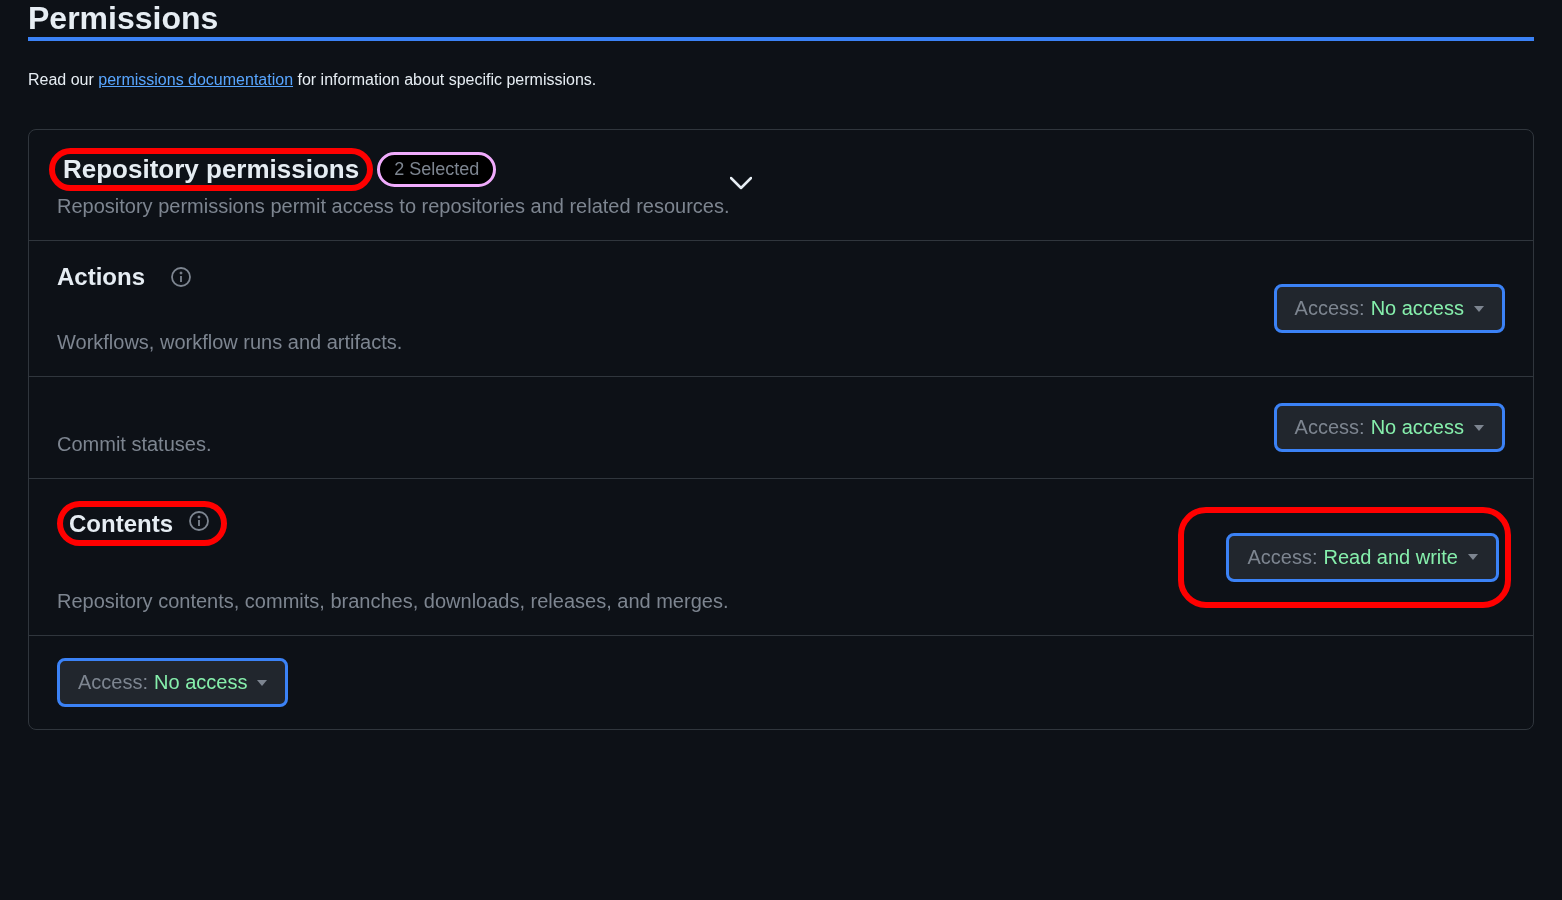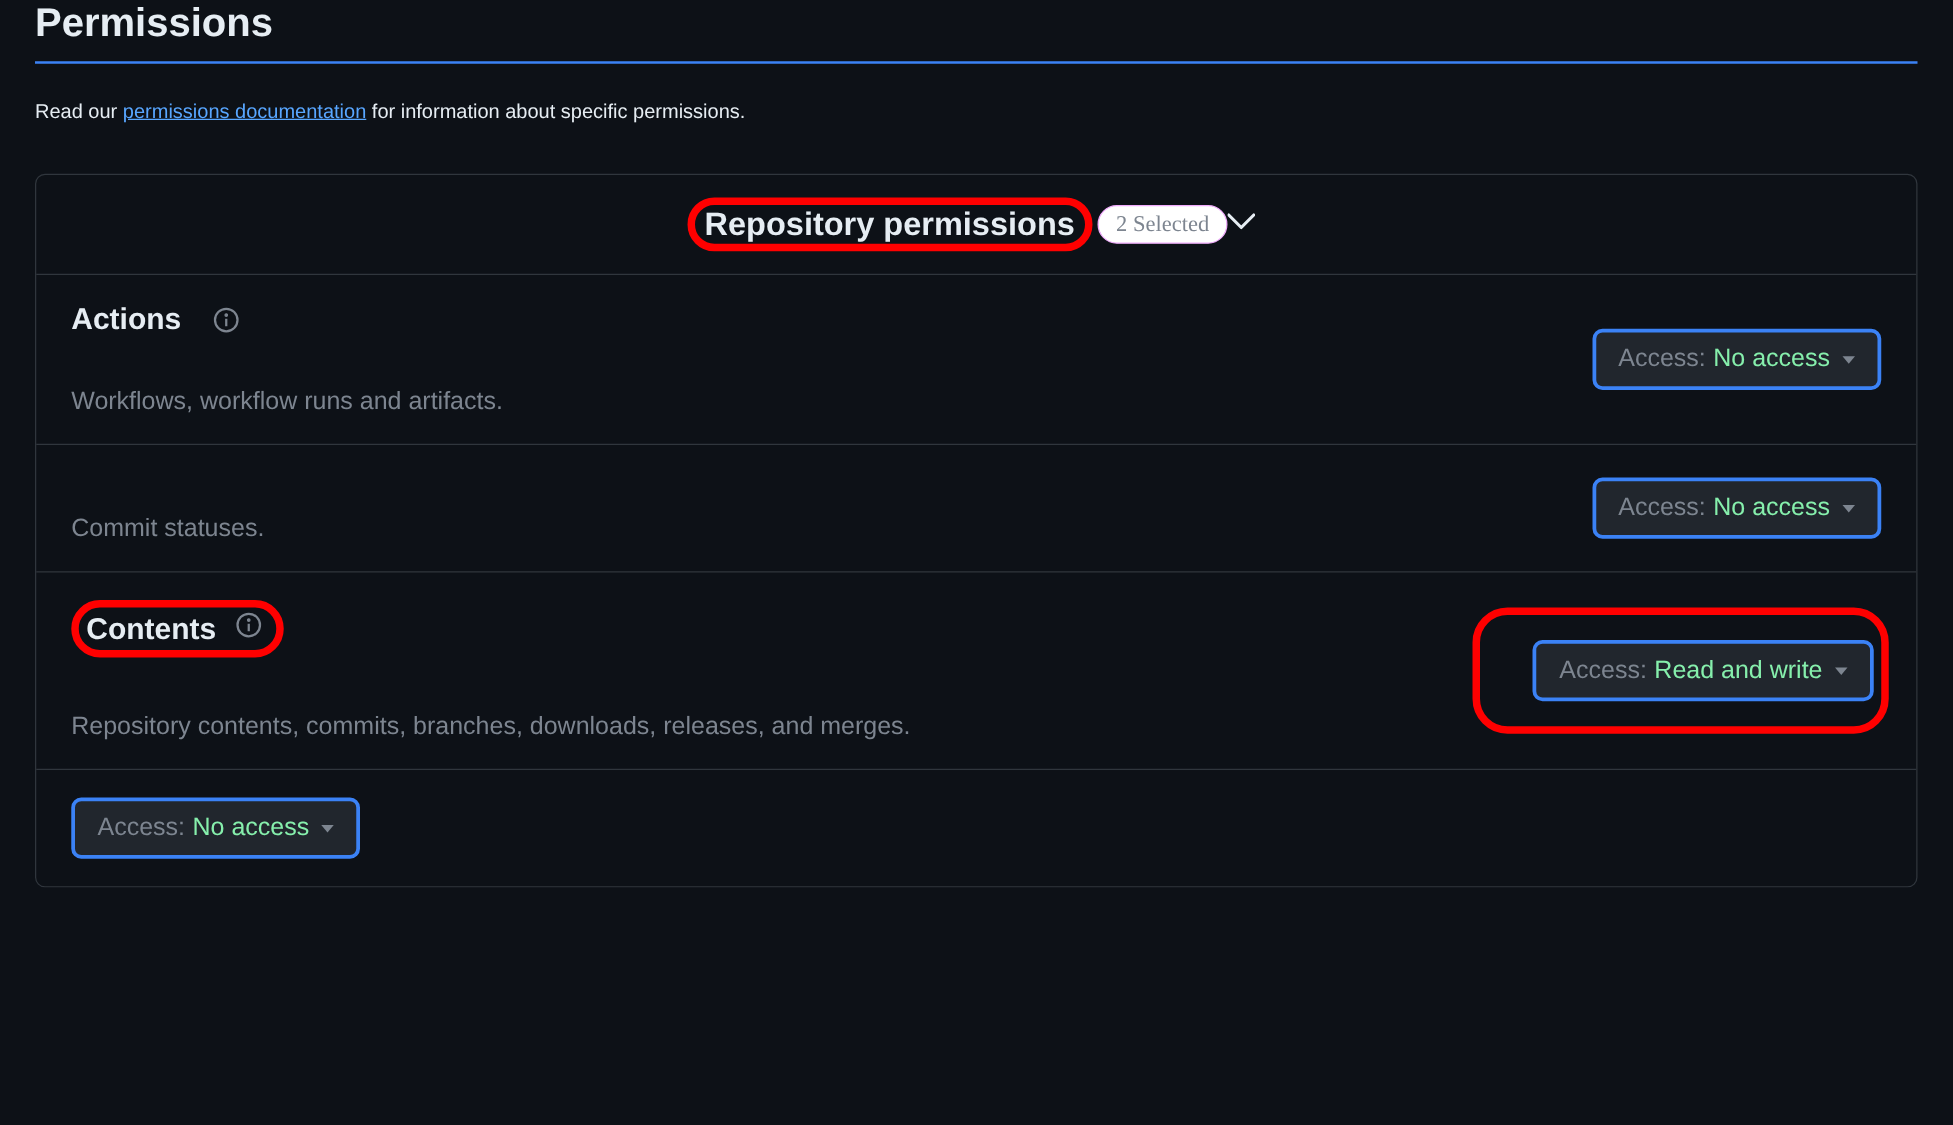--- a/index.html
+++ b/index.html
@@ -10,68 +10,66 @@
     body {
       background-color: #0d1117;
       color: #e6edf3;
       font-family: -apple-system, BlinkMacSystemFont, "Segoe UI", Helvetica, Arial, sans-serif;
       padding: 0 28px;
       width: 1562px;
     }
     .page-title {
       font-size: 32px;
       font-weight: 600;
-      padding-bottom: 12px;
-      border-bottom: 2px solid #3b82f6;
+      border-bottom: 4px solid #3b82f6;
       margin-bottom: 30px;
     }
     .intro-text {
       font-size: 16px;
       color: #e6edf3;
       margin-bottom: 40px;
     }
     .intro-text a {
       color: #58a6ff;
       text-decoration: underline;
     }
     .group-card {
       border: 1px solid #30363d;
       border-radius: 8px;
     }
     .group-header {
       display: flex;
       align-items: center;
-      justify-content: center;
+      justify-content: flex-start;
       padding: 22px 28px;
       cursor: pointer;
     }
     .group-header-left {
       display: flex;
       flex-direction: column;
       gap: 8px;
     }
     .group-header-top {
       display: flex;
       align-items: center;
       gap: 12px;
     }
     .group-title {
       font-size: 26px;
       font-weight: 700;
       color: #e6edf3;
     }
     .counter-badge {
-      border: 1px solid #f0abfc;
-      background: #ffffff;
+      border: 3px solid #f0abfc;
+      background: #000000;
       border-radius: 20px;
       padding: 4px 14px;
       font-size: 18px;
       color: #7d8590;
       font-weight: 500;
-      font-family: Liberation Serif, serif;
     }
     .group-description {
       font-size: 20px;
       color: #7d8590;
     }
     .chevron-down {
       display: inline-block;
     }
     .chevron-down svg {
       fill: #e6edf3;
@@ -173,20 +171,21 @@
 
 <div class="group-card">
   <div class="group-header">
     <div class="group-header-left">
       <div class="group-header-top">
         <span class="highlight-red highlight-title">
           <span class="group-title">Repository permissions</span>
         </span>
         <span class="counter-badge">2 Selected</span>
       </div>
+      <div class="group-description">Repository permissions permit access to repositories and related resources.</div>
     </div>
     <span class="chevron-down">
       <svg width="22" height="14" viewBox="0 0 22 14">
           <path d="M1 2 L11 12 L21 2" stroke="#e6edf3" stroke-width="2.5" fill="none" stroke-linecap="round" stroke-linejoin="round"></path>
         </svg>
     </span>
   </div>
 
   <div class="permission-row">
     <div class="permission-left">

